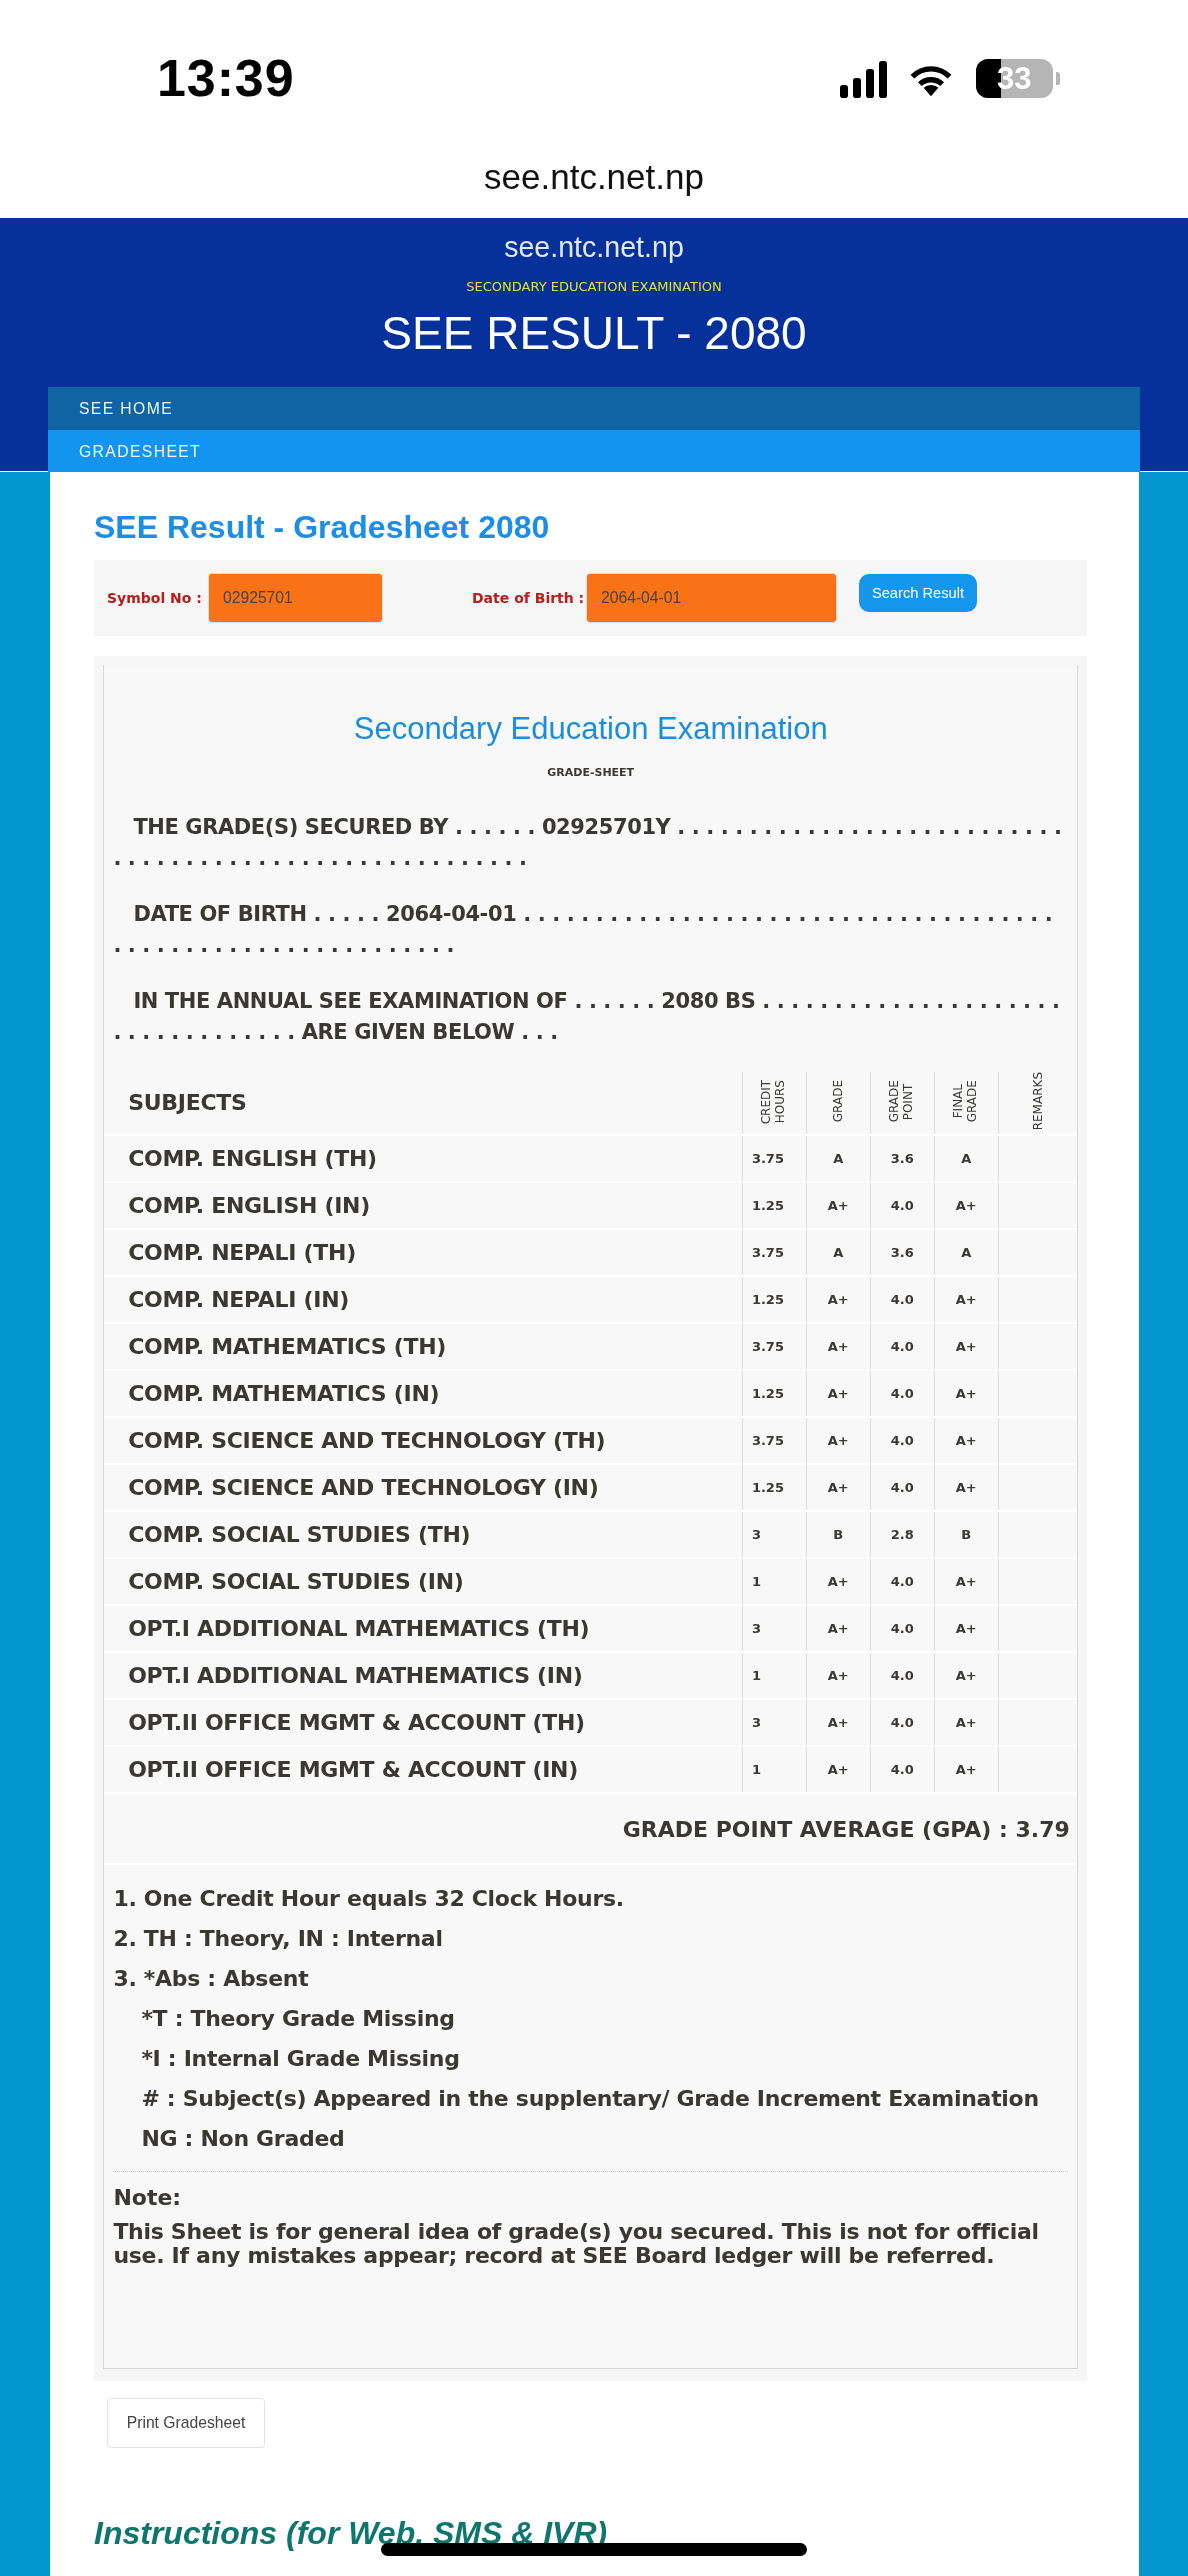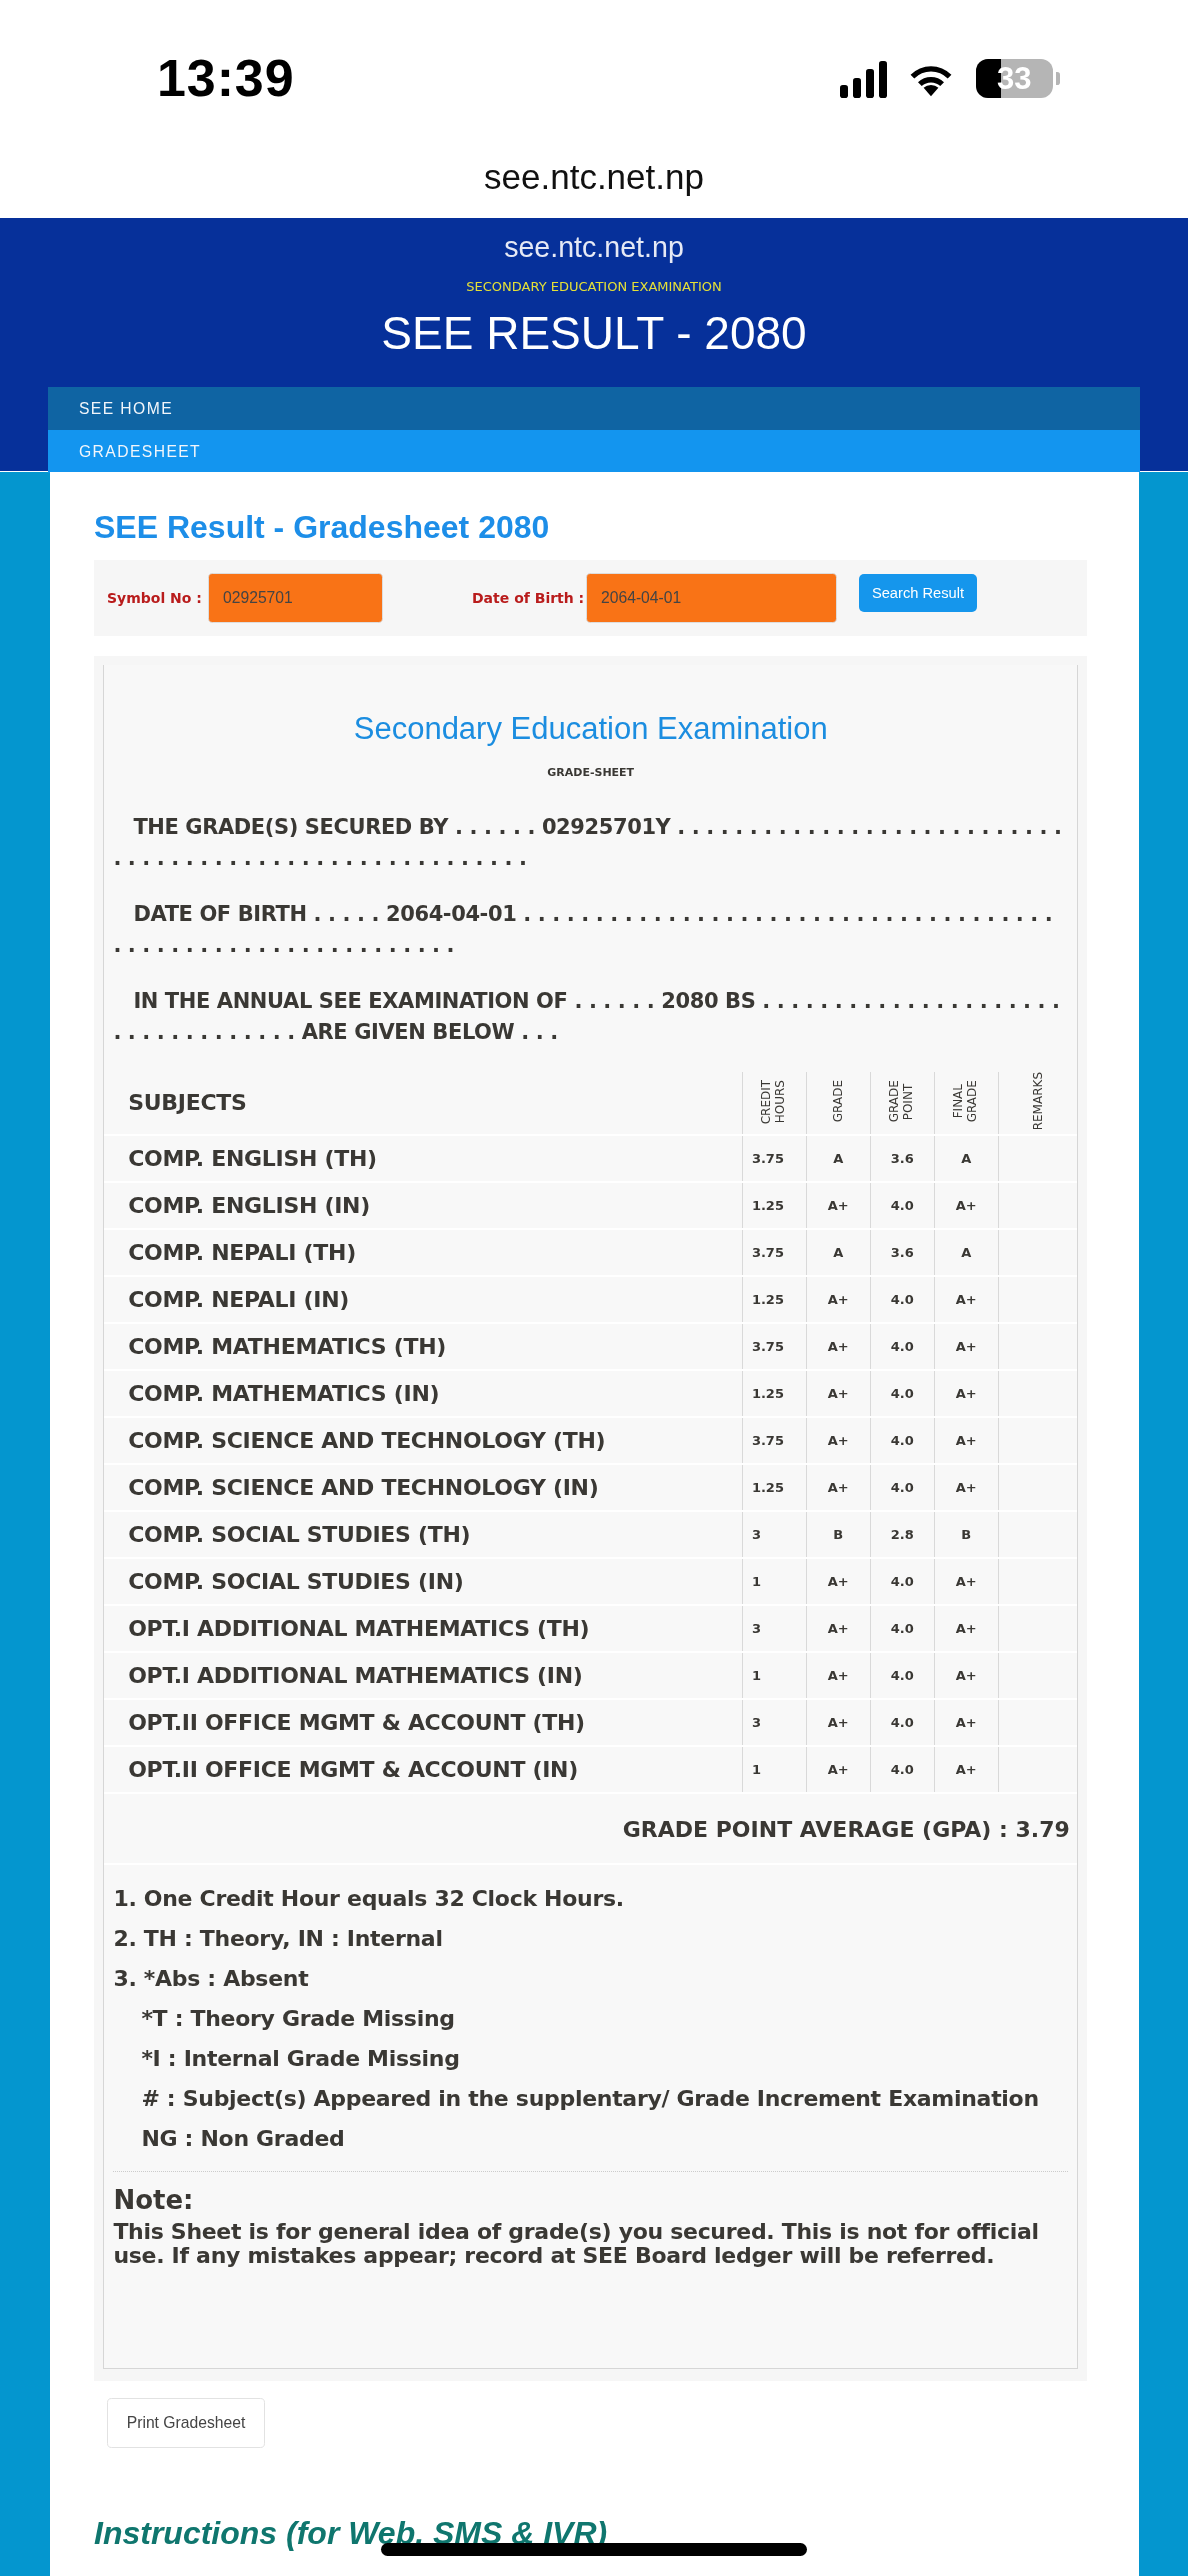--- a/index.html
+++ b/index.html
@@ -28,21 +28,21 @@
   .nav-item { height: 86px; display: flex; align-items: center; padding: 0 31px; color: #f2f6fb; font-size: 15.7px; letter-spacing: 1.4px; }
   .nav-item.active { background: #0f64a3; }
 
   .sidebg { position: absolute; left: 0; top: 472px; width: 1188px; height: 2104px; background: #0496cf; }
   .content { position: absolute; left: 50px; top: 472px; width: 1089px; height: 2104px; background: #fff; }
 
   .title { position: absolute; left: 44px; top: 37px; color: #1d8ee8; font-size: 32px; }
   .search-panel { position: absolute; left: 44px; top: 88px; width: 993px; height: 76px; background: #f6f6f6; }
   .lbl { position: absolute; top: 30px; font-size: 14px; font-weight: 700; color: #b91c1c; font-family: "DejaVu Sans", sans-serif; }
   .inp { position: absolute; top: 13px; height: 50px; border: 0.9px solid #ddd; border-radius: 4.6px; background: #f97316; font-size: 15.7px; color: #444; padding: 4px 14px; font-family: "Liberation Sans", sans-serif; }
-  .btn-search { position: absolute; left: 765px; top: 14px; width: 118px; height: 38px; background: #1596ec; color: #fff; border: none; border-radius: 5px; font-size: 14.7px; font-family: "Liberation Sans", sans-serif; }
+  .btn-search { position: absolute; left: 765px; top: 14px; width: 118px; height: 38px; background: #1596ec; color: #fff; border: none; border-radius: 10px; font-size: 14.7px; font-family: "Liberation Sans", sans-serif; }
 
   .sheet-outer { position: absolute; left: 44px; top: 184px; width: 993px; height: 1725px; background: #f6f6f6; }
   .sheet { position: absolute; left: 9.2px; top: 9.2px; width: 975px; height: 1704px; background: #f8f8f8; border: 0.9px solid #d6d6d6; border-top: none; color: #3a3834; font-family: "DejaVu Sans", sans-serif; }
   .exam-title { position: absolute; top: 46px; width: 100%; text-align: center; color: #1b8de0; font-size: 31px; font-family: "Liberation Sans", sans-serif; }
   .gs-sub { position: absolute; top: 101px; width: 100%; text-align: center; font-size: 11px; font-weight: 700; }
   .line { position: absolute; left: 9.2px; right: 13px; font-size: 21px; font-weight: 700; line-height: 31px; text-indent: 20px; letter-spacing: -0.4px; word-break: break-all; }
 
   table.grades { position: absolute; left: 0; top: 407px; width: 973px; border-collapse: collapse; }
   table.grades td, table.grades th { border-bottom: 2.8px solid #fff; height: 47px; }
   table.grades th { height: 58px; font-weight: 700; }
@@ -51,21 +51,21 @@
   .num.ch { text-align: left; padding-left: 9.2px; }
   .vhead { border-left: 1.8px solid #d9d9d9; width: 64px; text-align: center; vertical-align: middle; }
   .vhead span { display: inline-block; writing-mode: vertical-rl; transform: rotate(180deg); font-size: 12px; font-weight: 400; line-height: 14px; }
   th.subj { font-size: 22px; }
 
   .gpa { position: absolute; right: 7.4px; top: 1152px; font-size: 22px; font-weight: 700; }
   .gpa-sep { position: absolute; left: 0; right: 0; top: 1198px; border-top: 2.8px solid #fff; }
   .legend { position: absolute; left: 9.2px; top: 1214px; font-size: 22px; font-weight: 700; line-height: 40px; letter-spacing: -0.3px; }
   .legend .indent { padding-left: 28px; }
   .note-sep { position: absolute; left: 9.2px; right: 9.2px; top: 1506px; border-top: 1.8px dotted #ccc; }
-  .note-label { position: absolute; left: 9.2px; top: 1520px; font-size: 26px; font-weight: 700; }
+  .note-label { position: absolute; left: 9.2px; top: 1520px; font-size: 22px; font-weight: 700; }
   .note-text { position: absolute; left: 9.2px; right: 13px; top: 1555px; font-size: 22px; font-weight: 700; line-height: 24px; letter-spacing: -0.3px; }
 
   .btn-print { position: absolute; left: 57px; top: 1926px; width: 158px; height: 50px; border: 0.9px solid #e2e2e2; border-radius: 4.6px; background: #fff; color: #444; font-size: 15.7px; font-family: "Liberation Sans", sans-serif; }
   .instr { position: absolute; left: 44px; top: 2043px; color: #0f766e; font-size: 32px; font-style: italic; }
   .home-ind { position: absolute; left: 381px; top: 2543px; width: 426px; height: 13px; background: #000; border-radius: 7.4px; }
 </style>
 </head>
 <body>
 
 <div class="statusbar">

